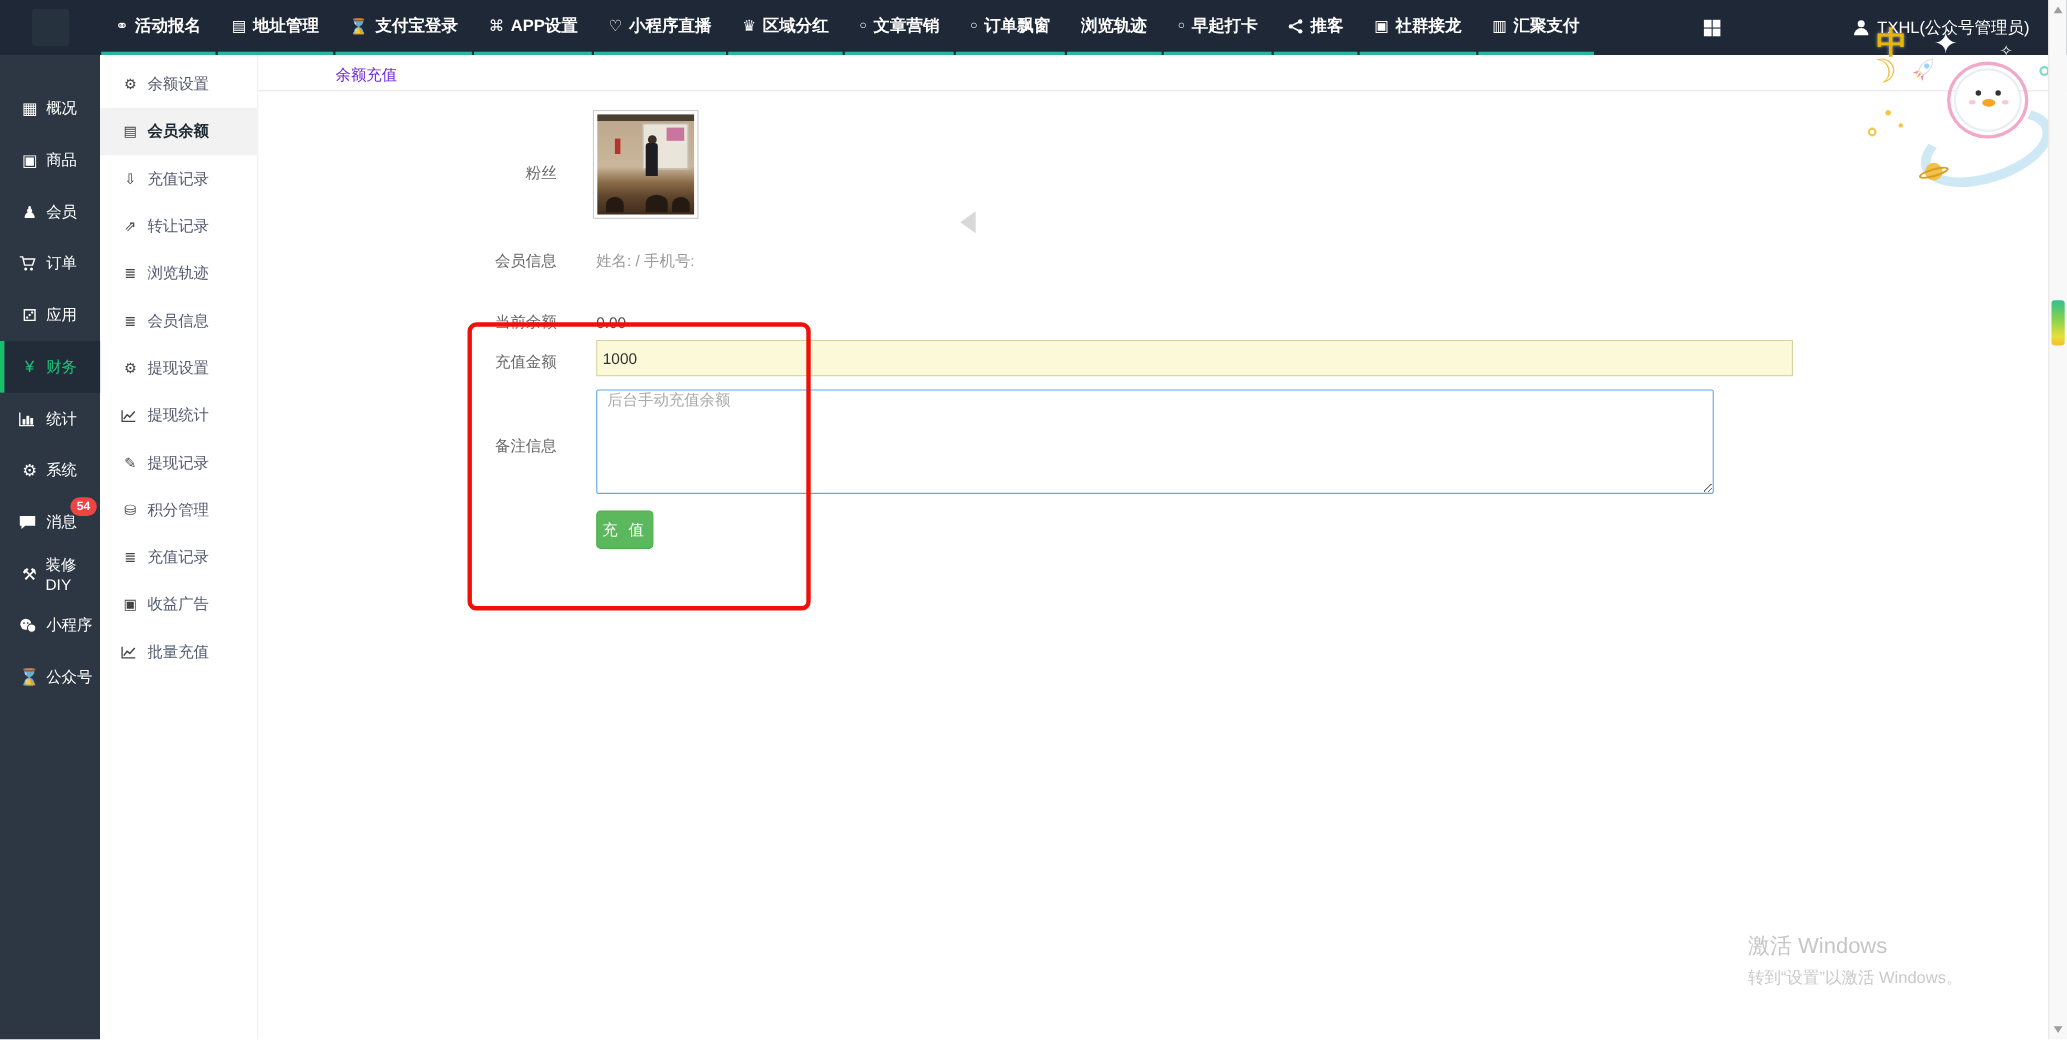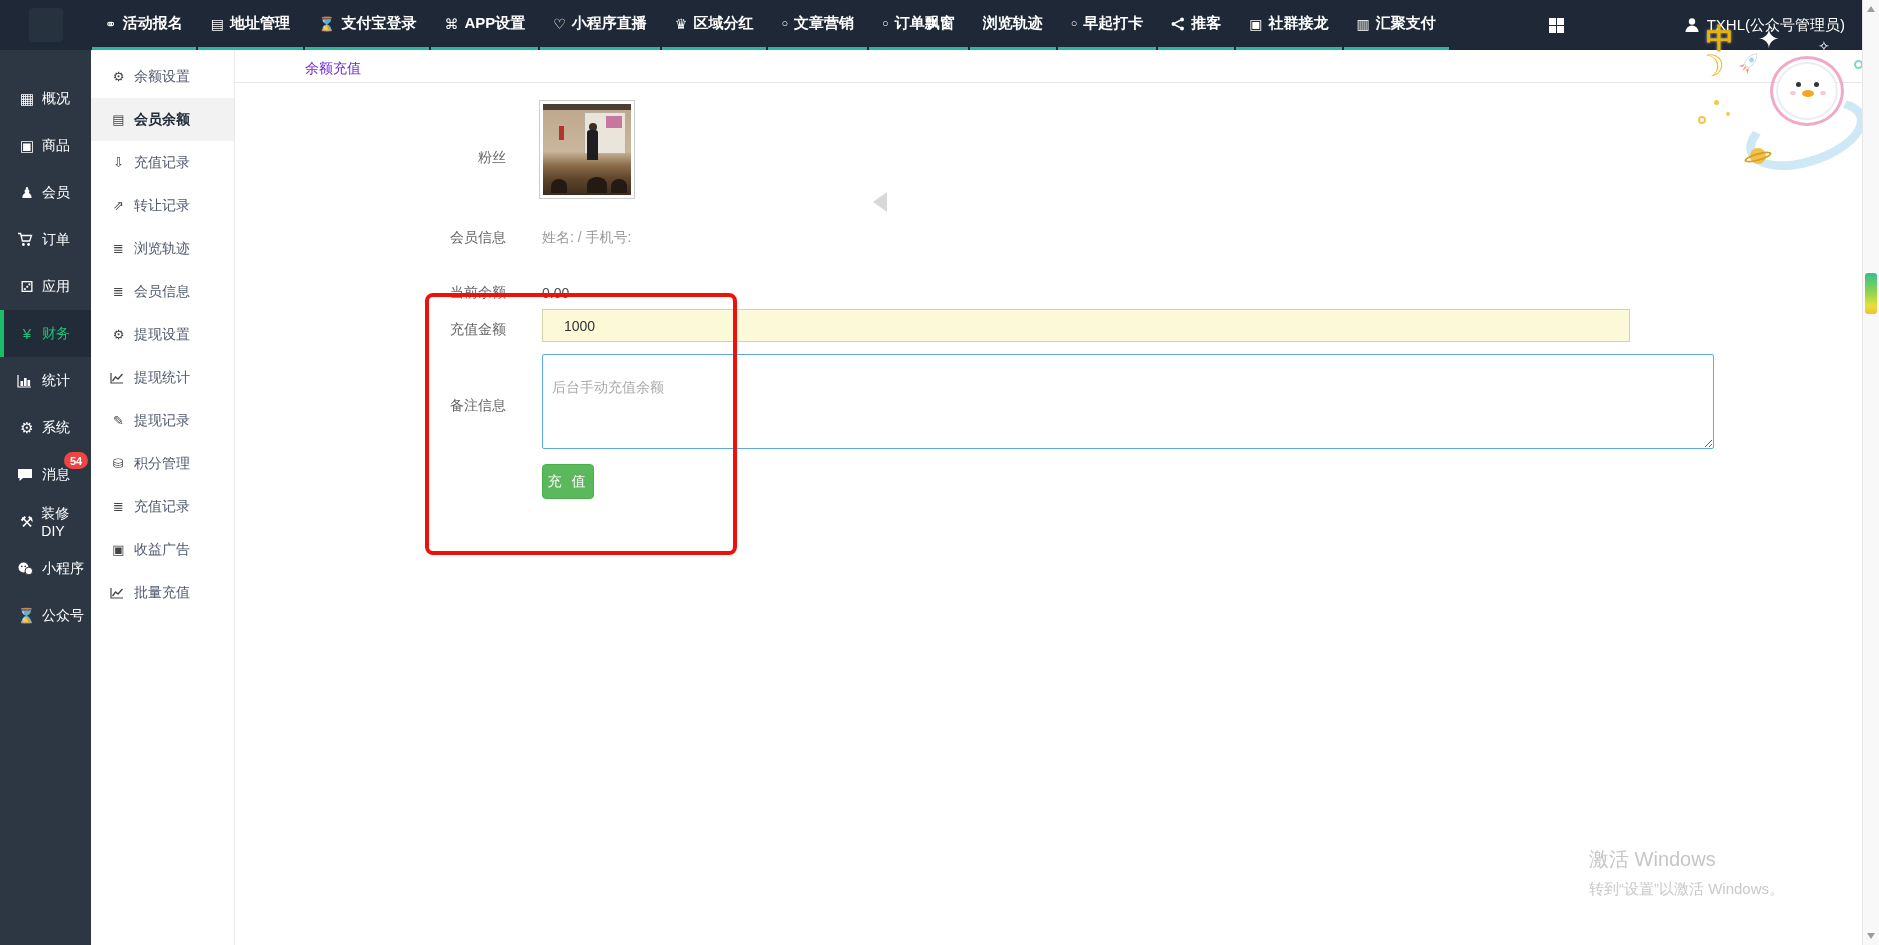--- a/index.html
+++ b/index.html
@@ -64,24 +64,24 @@
   .ph-screen-glow { position:absolute; right:9px; top:12px; width:16px; height:12px; background:#c05a8e; opacity:.8; }
   .ph-person { position:absolute; left:44px; top:26px; width:11px; height:30px; background:#1d1d22; border-radius:3px 3px 0 0; }
   .ph-head { position:absolute; left:46px; top:19px; width:8px; height:8px; border-radius:50%; background:#3a2e26; }
   .ph-flag { position:absolute; left:16px; top:22px; width:5px; height:14px; background:#b4342c; }
   .ph-sil1,.ph-sil2,.ph-sil3 { position:absolute; bottom:2px; width:16px; height:14px; border-radius:50% 50% 0 0; background:#241a12; }
   .ph-sil1 { left:8px; } .ph-sil2 { left:44px; width:20px; height:16px; } .ph-sil3 { right:4px; }
   .photo-arrow { position:absolute; left:638px; top:142px; width:0; height:0;
     border-top:10px solid transparent; border-bottom:10px solid transparent; border-right:14px solid #d8d8d8; }
 
   .input-amount { width:1088px; height:33px; background:#fbf9d8; border:1px solid #d5d5a3;
-    font-size:14px; color:#333; padding:0 21px; margin-left:36px; outline:none;
+    font-size:14px; color:#333; padding:0 5px; margin-left:36px; outline:none;
     font-family:"Liberation Sans","DejaVu Sans",sans-serif; }
-  .input-remark { width:1172px; height:95px; border:1px solid #5ca9e6; border-radius:2px;
-    font-size:14px; color:#333; padding:24px 9px; margin-left:36px; resize:both; outline:none;
+  .input-remark { width:1016px; height:95px; border:1px solid #5ca9e6; border-radius:2px;
+    font-size:14px; color:#333; padding:0 9px; margin-left:36px; resize:both; outline:none;
     font-family:"Liberation Sans","DejaVu Sans",sans-serif; }
   .input-remark::placeholder, .input-amount::placeholder { color:#aaa; }
   .btn-submit { margin-left:307px; margin-top:15px; width:52px; height:35px;
     background:#5cb85c; border:1px solid #4cae4c; border-radius:4px;
     color:#fff; font-size:14px; cursor:pointer; letter-spacing:3px;
     font-family:"Liberation Sans","DejaVu Sans",sans-serif; }
 
   .mt24 { margin-top:26px; } .mt18 { margin-top:33px; } .mt14 { margin-top:7px; } .mt12 { margin-top:12px; }
 
   

